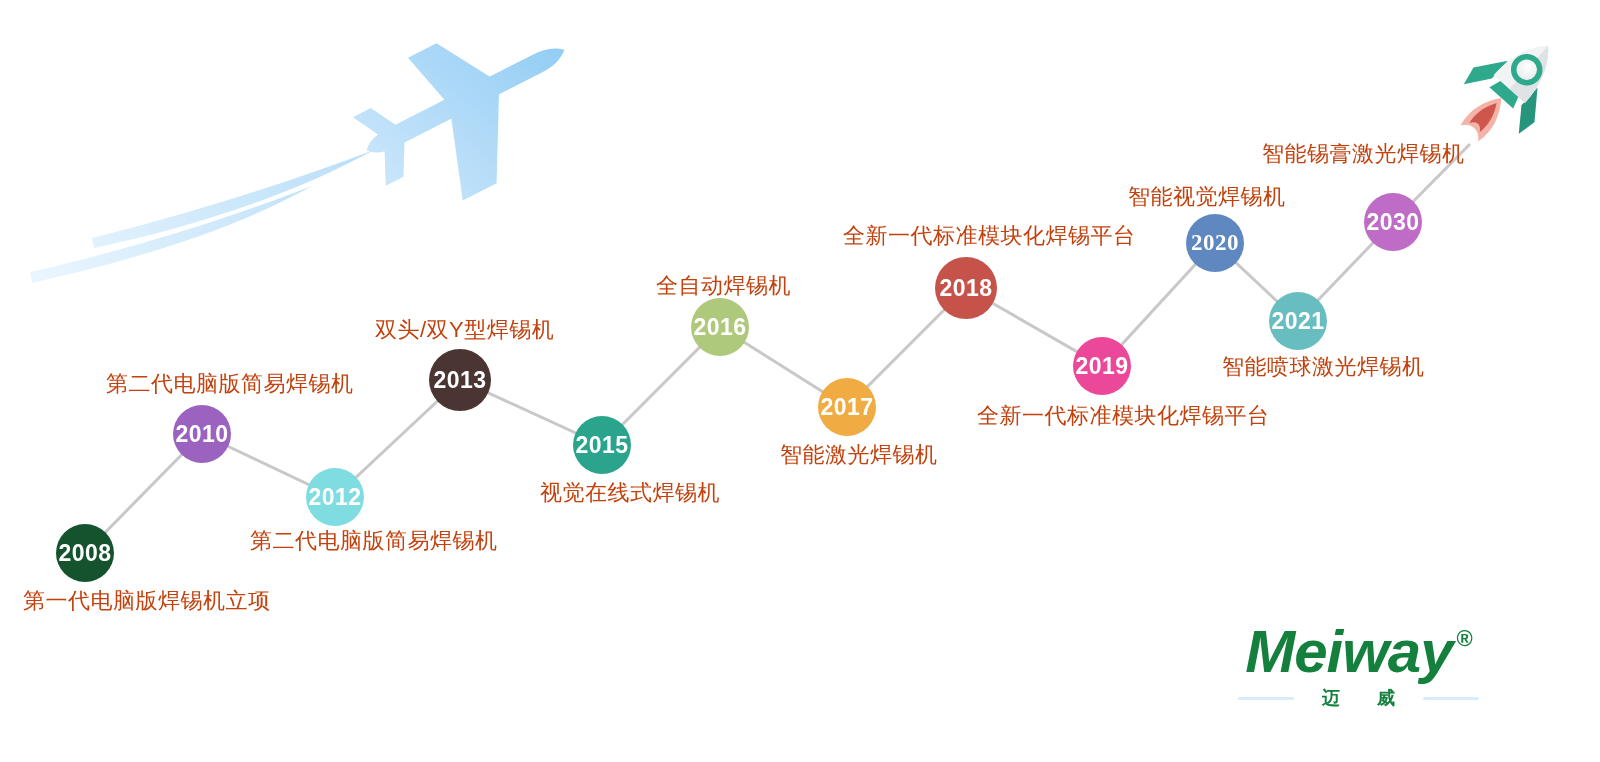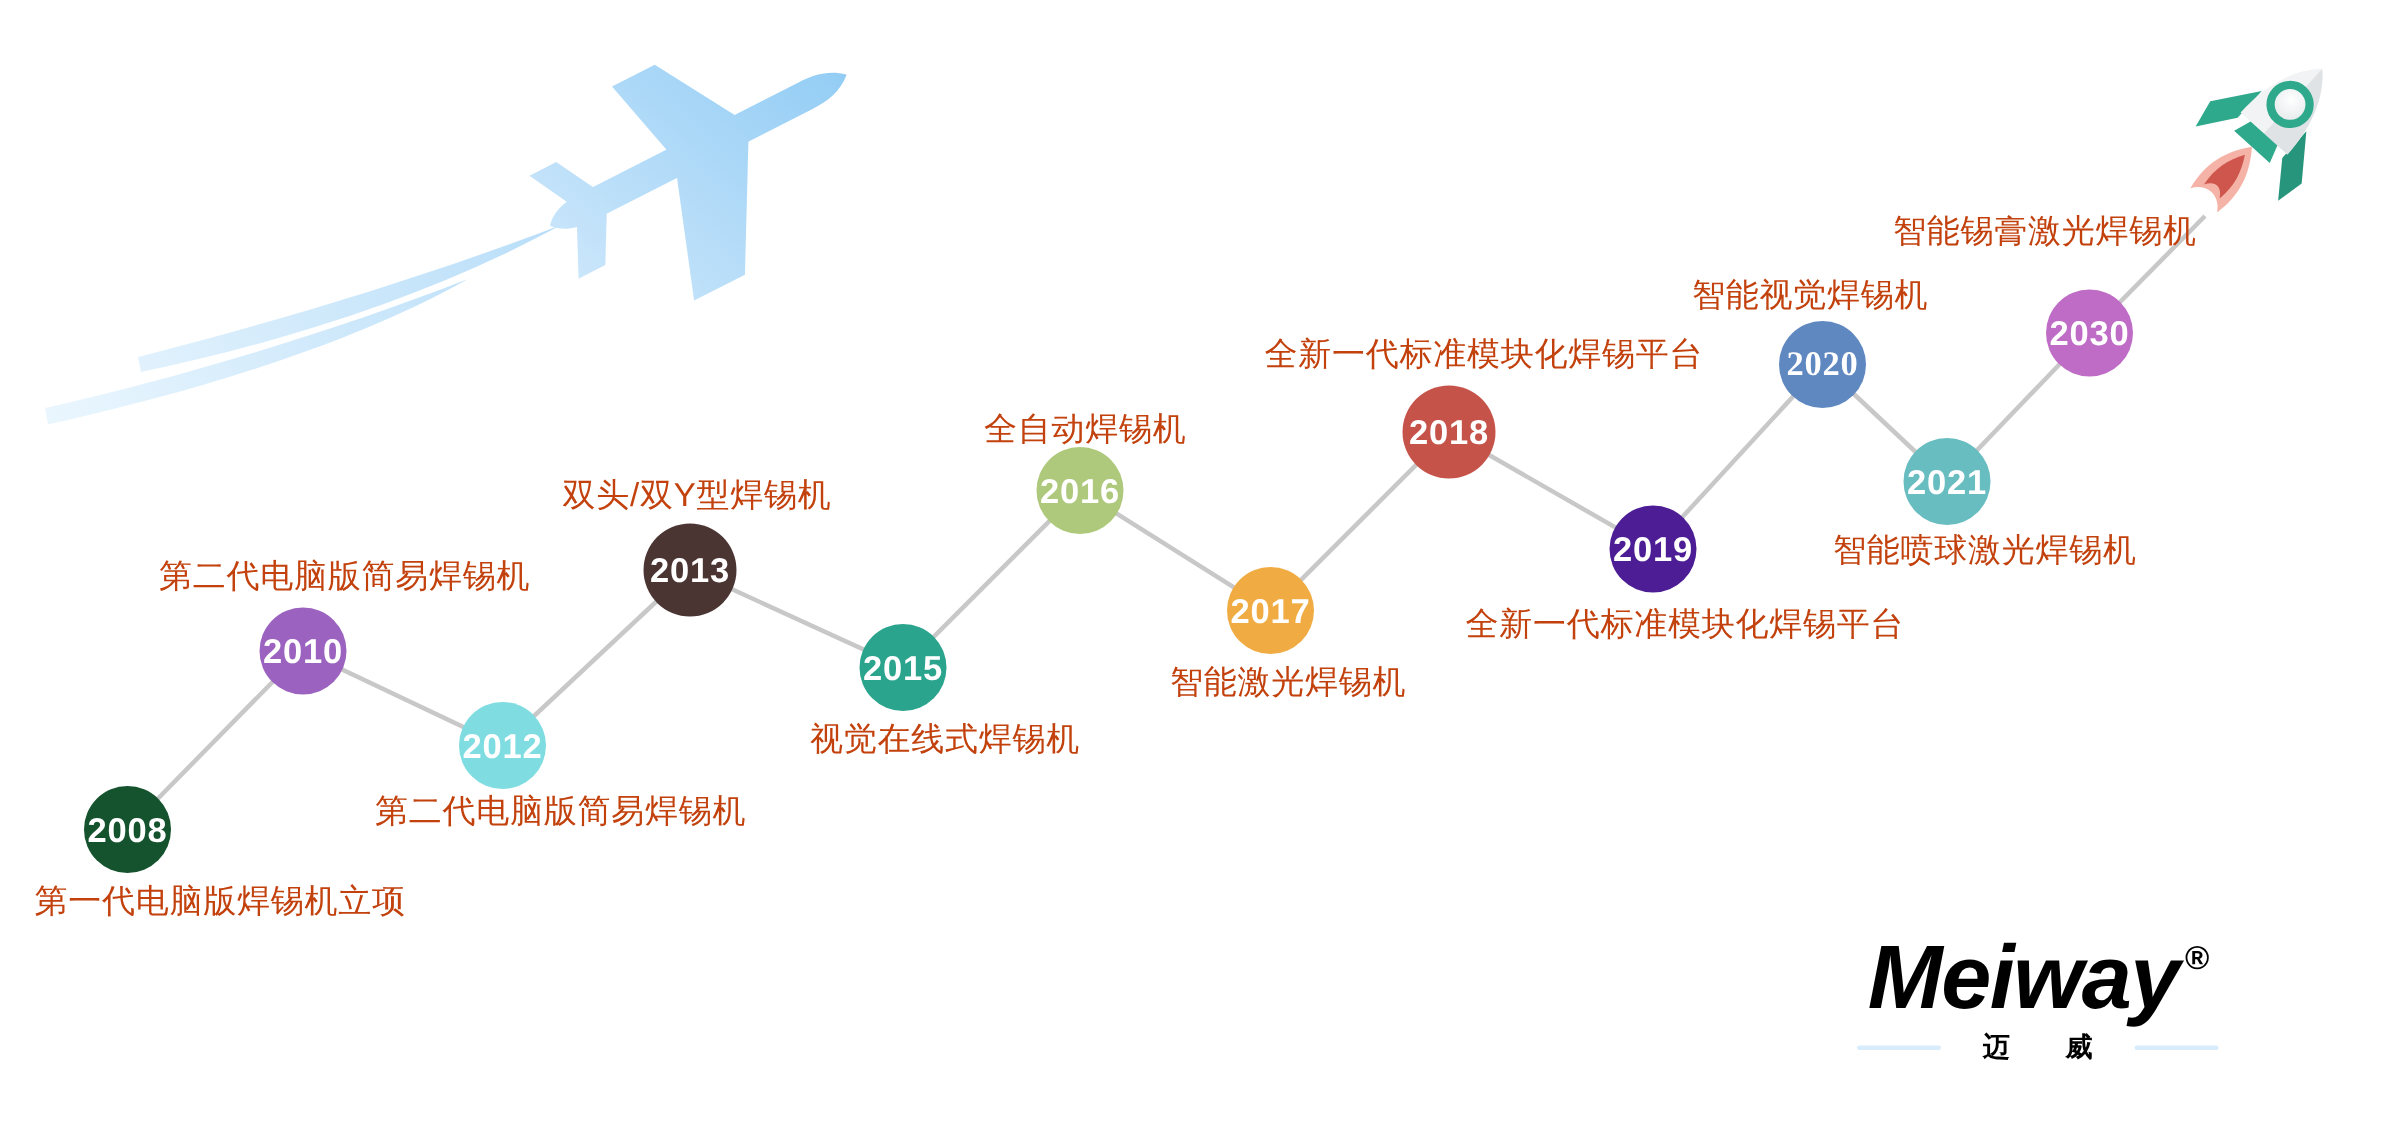--- a/index.html
+++ b/index.html
@@ -94,21 +94,21 @@
     </div>
   <div class="node" style="left: 691px; top: 298px; background-color: rgb(174, 200, 124);">
       <span class="year">2016</span>
     </div>
   <div class="node" style="left: 818px; top: 378px; background-color: rgb(240, 172, 67);">
       <span class="year">2017</span>
     </div>
   <div class="node big" style="left: 935px; top: 257px; background-color: rgb(198, 83, 74);">
       <span class="year">2018</span>
     </div>
-  <div class="node" style="left: 1073px; top: 337px; background-color: #4c1d95;">
+  <div class="node" style="left: 1073px; top: 337px; background-color: #ec4899;">
       <span class="year">2019</span>
     </div>
   <div class="node" style="left: 1186px; top: 214px; background-color: rgb(95, 136, 193); font-family: Liberation Serif, serif;">
       <span class="year">2020</span>
     </div>
   <div class="node" style="left: 1269px; top: 292px; background-color: rgb(104, 189, 193);">
       <span class="year">2021</span>
     </div>
   <div class="node" style="left: 1364px; top: 193px; background-color: rgb(190, 108, 197);">
       <span class="year">2030</span>
@@ -120,21 +120,21 @@
   <div class="caption" style="left:375px; top:315px">双头/双Y型焊锡机</div>
   <div class="caption" style="left:540px; top:478px">视觉在线式焊锡机</div>
   <div class="caption" style="left:656px; top:271px">全自动焊锡机</div>
   <div class="caption" style="left:780px; top:440px">智能激光焊锡机</div>
   <div class="caption" style="left:843px; top:221px">全新一代标准模块化焊锡平台</div>
   <div class="caption" style="left:977px; top:401px">全新一代标准模块化焊锡平台</div>
   <div class="caption" style="left:1128px;top:182px">智能视觉焊锡机</div>
   <div class="caption" style="left:1222px;top:352px">智能喷球激光焊锡机</div>
   <div class="caption" style="left:1262px;top:139px">智能锡膏激光焊锡机</div>
 
-  <div class="watermark" style="color: #000000;">
+  <div class="watermark" style="color: #15803d;">
     <div class="brand-row"><span>Meiway</span><span class="reg">®</span></div>
     <div class="sub-row">
       <span class="dash" style="background-color: rgb(216, 236, 251);"></span>
       <span class="cjk">迈 威</span>
       <span class="dash" style="background-color: rgb(216, 236, 251);"></span>
     </div>
   </div>
 
 </div>
 

